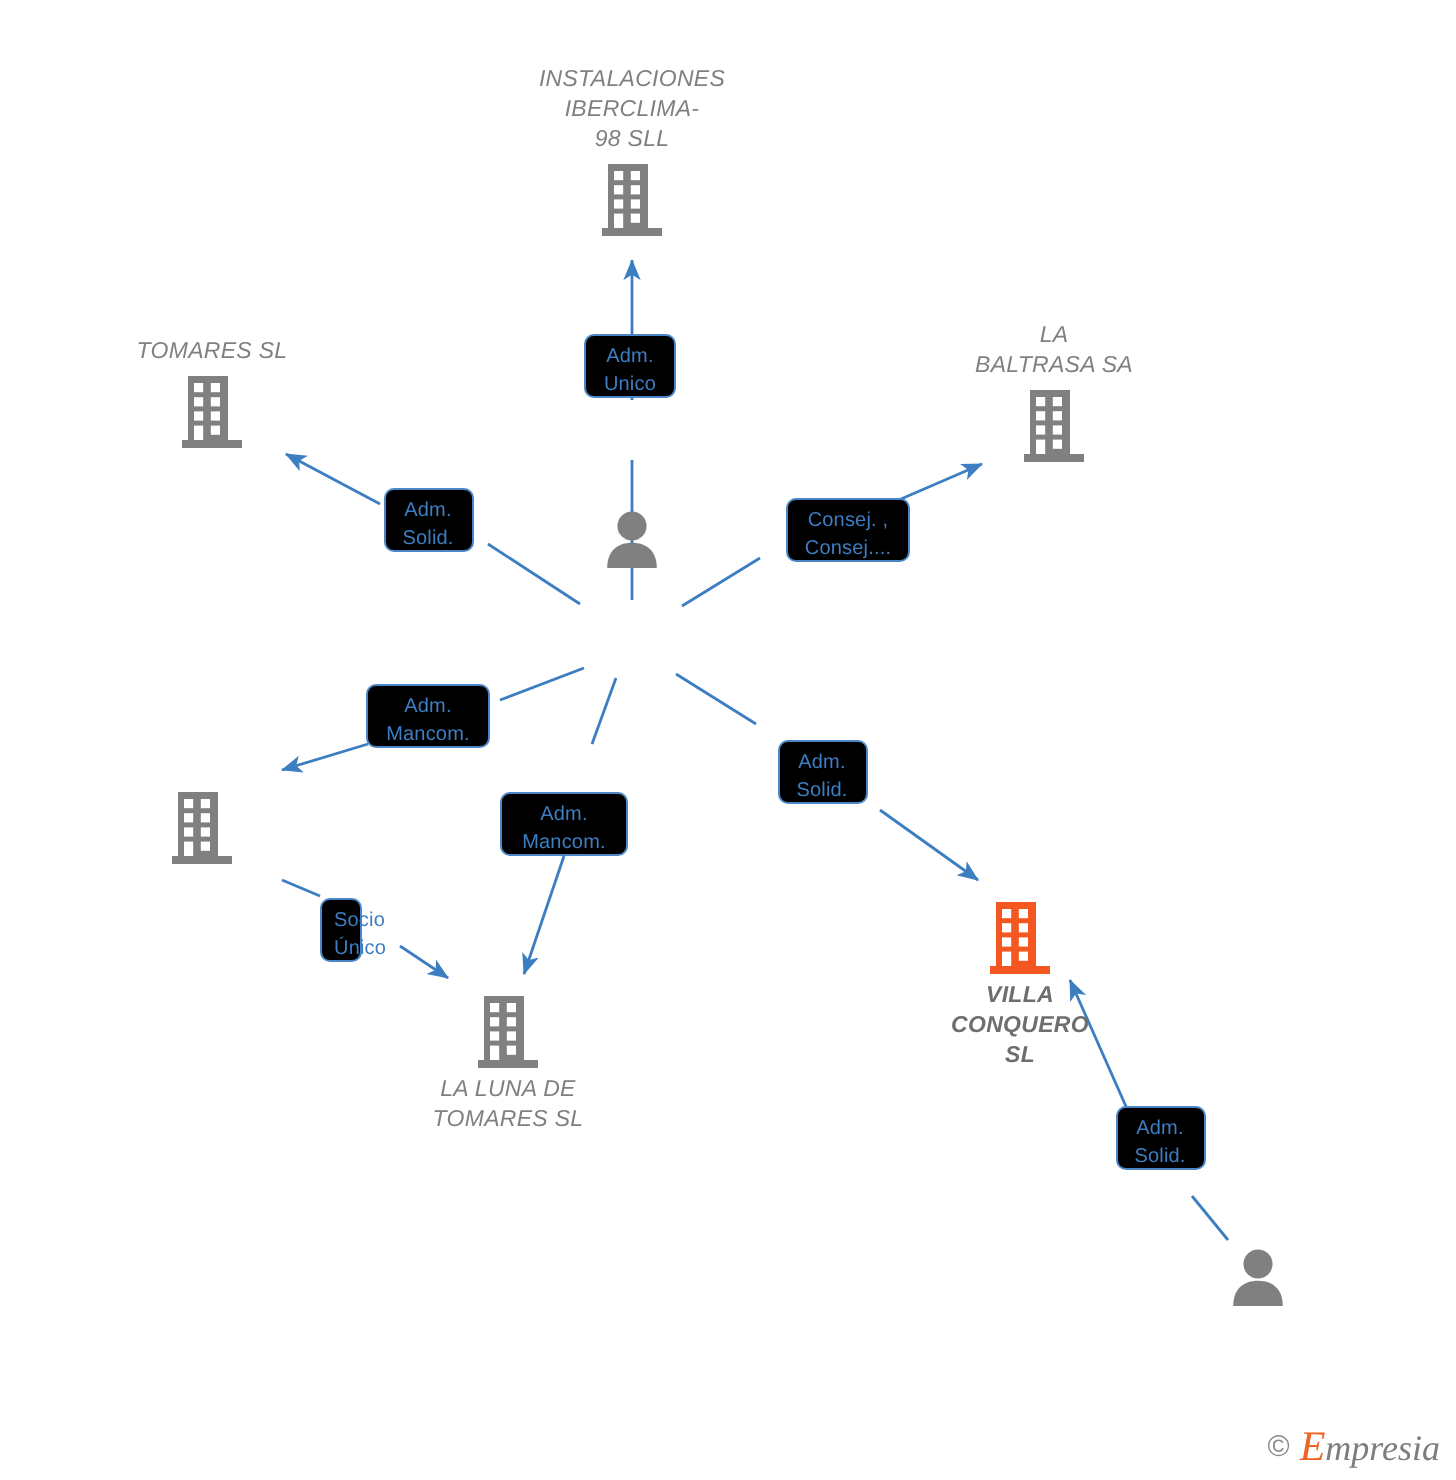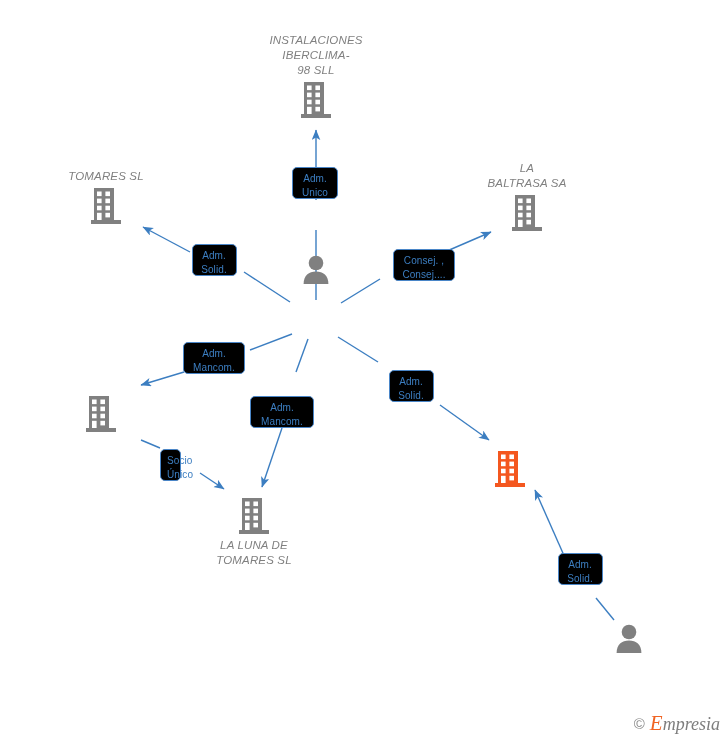--- a/index.html
+++ b/index.html
@@ -220,20 +220,23 @@
             <rect x="0" y="33" width="30" height="4" fill="#f4571f"></rect>
             <rect x="6" y="4.5" width="4.6" height="4.6" fill="#ffffff"></rect>
             <rect x="14.4" y="4.5" width="4.6" height="4.6" fill="#ffffff"></rect>
             <rect x="6" y="11.6" width="4.6" height="4.6" fill="#ffffff"></rect>
             <rect x="14.4" y="11.6" width="4.6" height="4.6" fill="#ffffff"></rect>
             <rect x="6" y="18.7" width="4.6" height="4.6" fill="#ffffff"></rect>
             <rect x="14.4" y="18.7" width="4.6" height="4.6" fill="#ffffff"></rect>
             <rect x="6" y="25.8" width="4.6" height="7.2" fill="#ffffff"></rect>
             <rect x="14.4" y="25.8" width="4.6" height="4.6" fill="#ffffff"></rect>
           </svg></span>
+        <span class="node-label below highlight">VILLA
+CONQUERO
+SL</span>
       </div>
       <div class="node" style="left: 629px; top: 624px;">
         <span class="icon-wrap"><svg width="28" height="30" viewBox="0 0 28 30">
             <circle cx="14" cy="8" r="7.3" fill="#808080"></circle>
             <path d="M1.6,29 C1.6,20.4 6.8,16.4 14,16.4 C21.2,16.4 26.4,20.4 26.4,29 Z" fill="#808080"></path>
           </svg></span>
       </div>
     </div>
   <div id="edge-label-layer">
       <div class="edge-label" style="left: 292px; top: 167px; width: 46px; height: 32px;">Adm.

